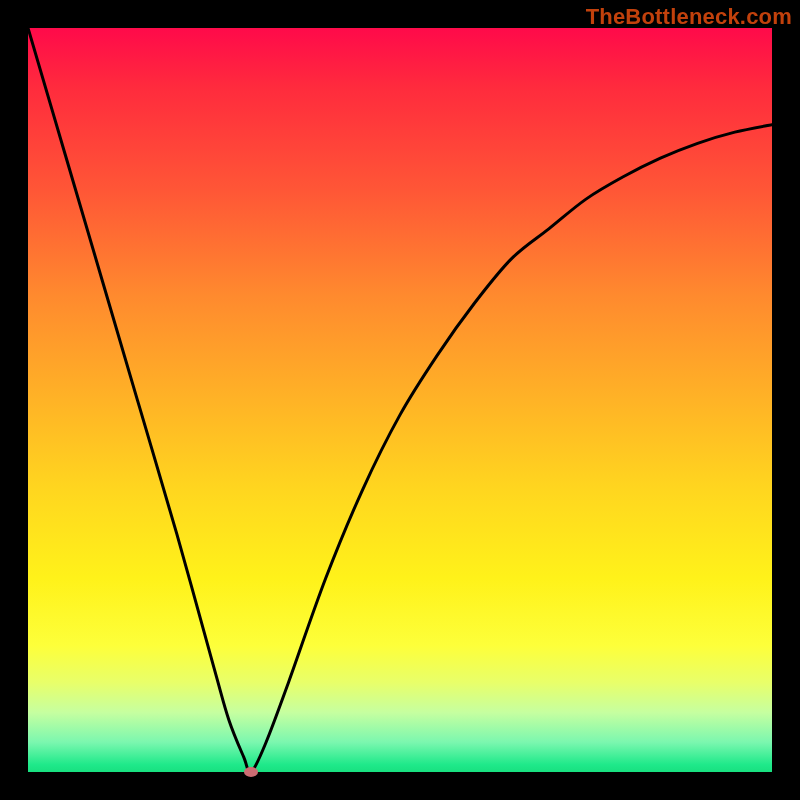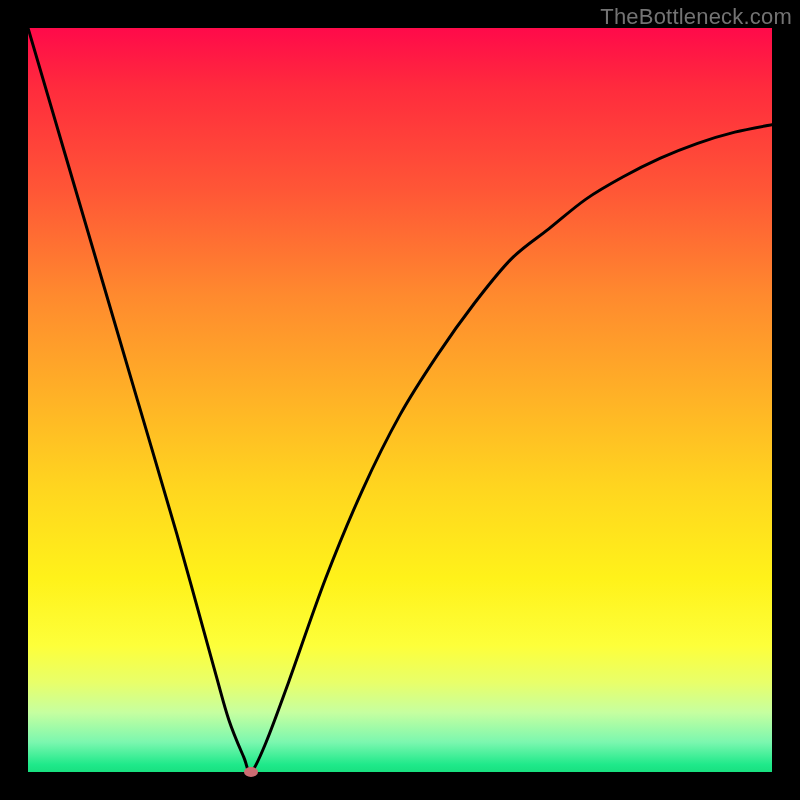--- a/index.html
+++ b/index.html
@@ -54,23 +54,23 @@
     position: absolute;
     left: 0;
     top: 0;
     width: 744px;
     height: 744px;
   }
   .watermark {
     position: absolute;
     top: 4px;
     right: 8px;
-    color: #737373;
+    color: #c2410c;
     font-size: 22px;
-    font-weight: 400;
+    font-weight: 700;
     letter-spacing: 0.2px;
     user-select: none;
   }
   .marker {
     position: absolute;
     width: 14px;
     height: 10px;
     border-radius: 50%;
     background: #cc6d73;
     transform: translate(-50%, -50%);

